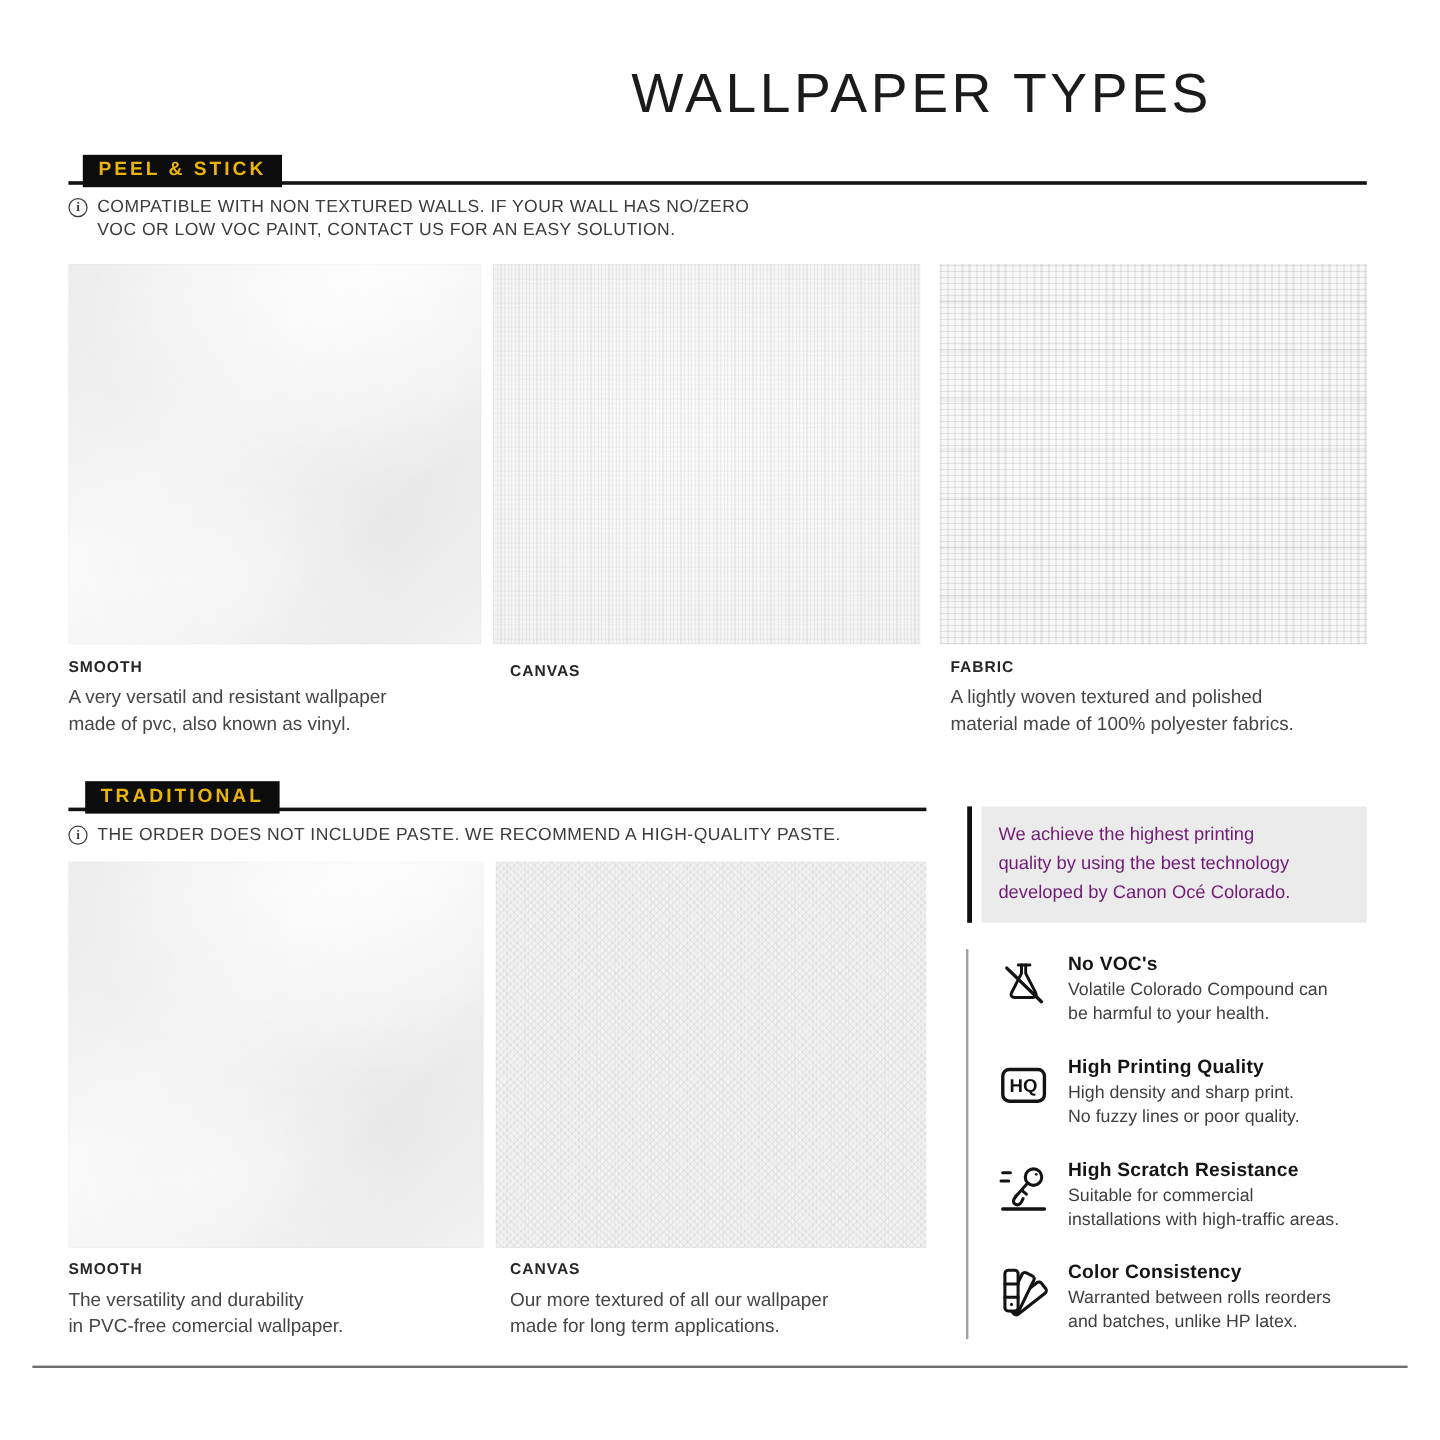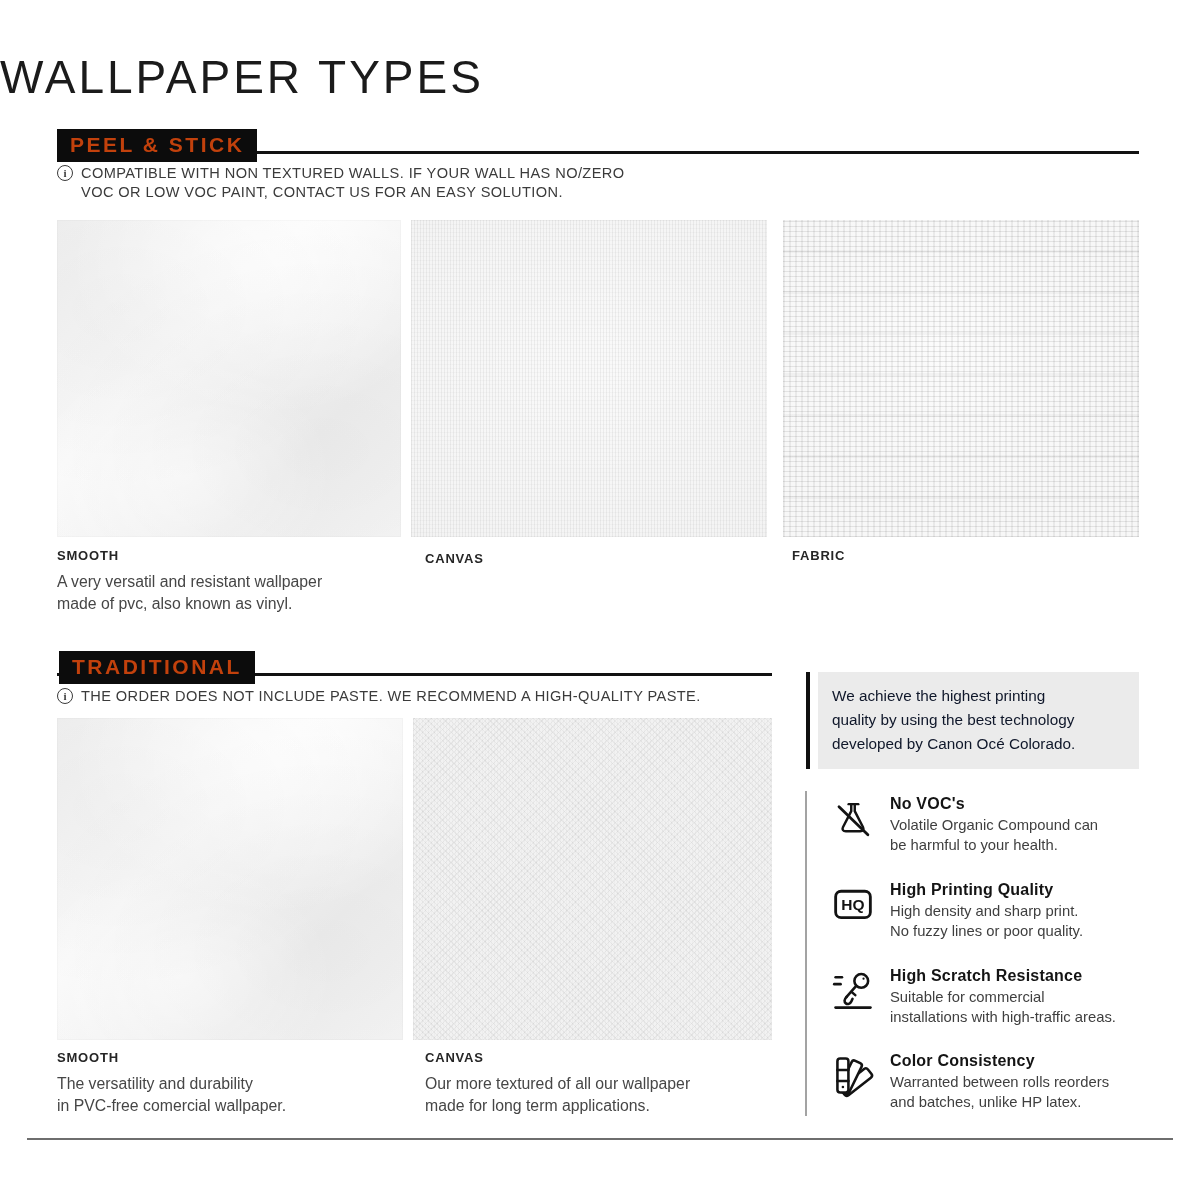--- a/index.html
+++ b/index.html
@@ -7,30 +7,30 @@
   #canvas {
     position:relative; width:1200px; height:1200px;
     background:#ffffff; overflow:hidden;
     font-family:"Liberation Sans", sans-serif;
     color:#1c1c1c;
   }
   .abs { position:absolute; }
 
   
   .page-title {
-    left:0; top:50px; width:1010px; text-align:left;
+    left:0; top:50px; width:1010px; text-align:right;
     font-size:46px; font-weight:normal; letter-spacing:3px; color:#1b1b1b;
   }
 
   
   .section-rule { height:2.5px; background:#121212; }
   .badge {
-    background:#0c0c0c; color:#c2410c; display:inline-block;
-    font-size:21px; font-weight:bold; letter-spacing:2.5px;
-    padding:4px 13px 5px 13px; white-space:nowrap;
+    background:#0c0c0c; color:#eab308; display:inline-block;
+    font-size:16px; font-weight:bold; letter-spacing:2.5px;
+    padding:4px 13px 5px 13px; white-space:nowrap;margin-left:12px;
   }
 
   
   .note { display:flex; gap:8px; align-items:flex-start; }
   .info-i {
     width:16px; height:16px; border:1.6px solid #3a3a3a; border-radius:50%;
     display:flex; align-items:center; justify-content:center;
     font-size:11px; font-weight:bold; color:#3a3a3a; margin-top:1px;
     font-family:"Liberation Serif", serif;
   }
@@ -78,21 +78,21 @@
   .cap-body {
     margin-top:8px; font-size:15.8px; color:#464646;
     line-height:21.5px; white-space:pre-line;
   }
 
   
   .quote-bar { width:4px; background:#101010; }
   .quote-box {
     width:321px; height:97px; background:#ebebeb;
     padding:12px 10px 0 14px; font-size:15.3px; line-height:24px;
-    color:#0f172a; white-space:pre-line;
+    color:#701a75; white-space:pre-line;
   }
   .features-rule { width:2px; background:#a3a3a3; }
   .feature { display:flex; gap:15px; width:318px; }
   .f-icon { width:45px; flex:0 0 45px; display:flex; justify-content:center; padding-top:2px; }
   .f-title { font-size:16px; font-weight:bold; color:#141414; letter-spacing:0.2px; }
   .f-desc {
     margin-top:3px; font-size:14.8px; color:#3f3f3f;
     line-height:19.5px; white-space:pre-line;
   }
   .bottom-rule { height:2px; background:#6e6e6e; }
@@ -126,20 +126,22 @@
   <div class="abs cap" style="left:57px; top:548px;">
     <div class="cap-title">SMOOTH</div>
     <div class="cap-body">A very versatil and resistant wallpaper
 made of pvc, also known as vinyl.</div>
   </div>
   <div class="abs cap" style="left:425px; top:551px;">
     <div class="cap-title">CANVAS</div>
   </div>
   <div class="abs cap" style="left:792px; top:548px;">
     <div class="cap-title">FABRIC</div>
+    <div class="cap-body">A lightly woven textured and polished
+material made of 100% polyester fabrics.</div>
   </div>
 
   <div class="abs section-rule" style="left:57px; top:673px; width:715px;"></div>
   <div class="abs" style="left:59px; top:651px;">
     <span class="badge">TRADITIONAL</span>
   </div>
 
   <div class="abs note" style="left:57px; top:687px;">
     <span class="info-i">i</span>
     <div class="note-lines">
@@ -171,21 +173,21 @@
   <div class="abs feature" style="left:830px; top:795px;">
     <div class="f-icon">
       <svg class="icon" width="42" height="44" viewBox="0 0 48 48">
         <path d="M19 7h11"></path>
         <path d="M22 7v8L12.5 33.5c-1.2 2.6 0.2 4.5 3.2 4.5h16.6c3 0 4.4-1.9 3.2-4.5L26 15V7"></path>
         <path d="M8 10 L41 42" stroke-width="3.2"></path>
       </svg>
     </div>
     <div>
       <div class="f-title">No VOC's</div>
-      <div class="f-desc">Volatile Organic Compound can
+      <div class="f-desc">Volatile Colorado Compound can
 be harmful to your health.</div>
     </div>
   </div>
 
   <div class="abs feature" style="left:830px; top:881px;">
     <div class="f-icon">
       <svg class="icon" width="44" height="42" viewBox="0 0 48 46">
         <rect x="5" y="9" width="38" height="29" rx="6" stroke-width="3.1"></rect>
         <text x="24" y="30" text-anchor="middle" font-size="17" font-weight="bold" fill="#131313" stroke="none" font-family="Liberation Sans, sans-serif">HQ</text>
       </svg>

